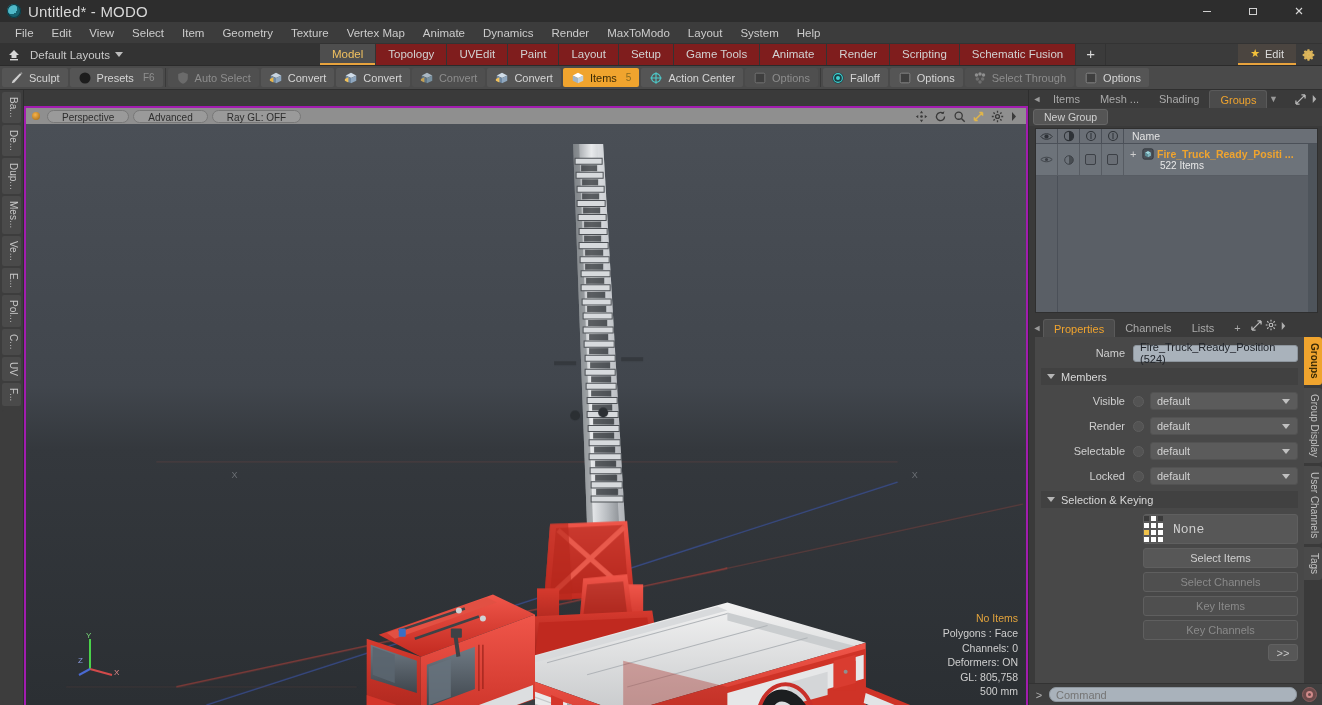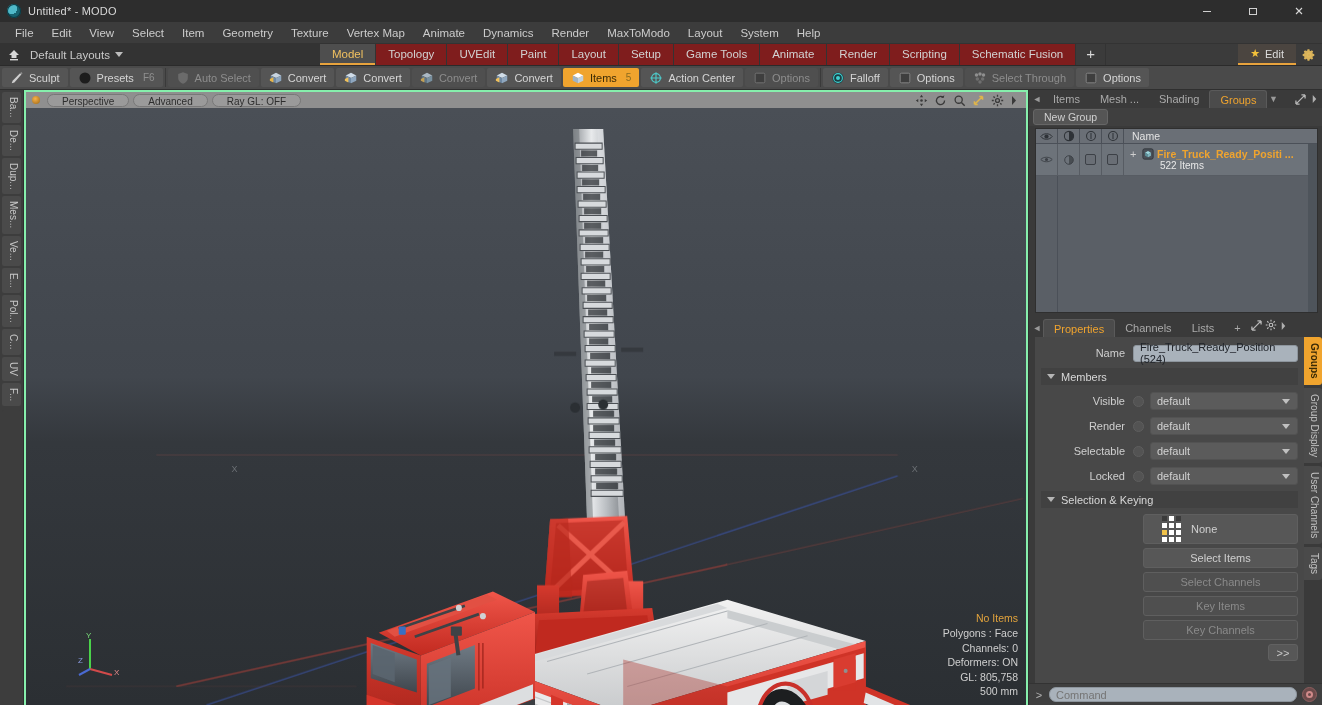--- a/index.html
+++ b/index.html
@@ -16,21 +16,21 @@
   
   .titlebar{
     height:22px; background:#2d2d2d; display:flex; align-items:center;
     flex:0 0 22px; position:relative;
   }
   .tb-icon{ width:14px;height:14px;border-radius:50%;
     background:radial-gradient(circle at 35% 35%,#4fb9c9 0 40%,#16616e 41% 100%);
     margin-left:7px; margin-right:7px; flex:0 0 auto;
     box-shadow:inset 0 0 0 1px #0a3a44;
   }
-  .tb-title{ color:#d8d8d8; font-size:11px; letter-spacing:.2px; }
+  .tb-title{ color:#d8d8d8; font-size:15px; letter-spacing:.2px; }
   .tb-win{ margin-left:auto; display:flex; height:22px; }
   .tb-btn{ width:46px;height:22px; display:flex;align-items:center;justify-content:center;
     color:#cfcfcf; font-size:13px; }
   .tb-btn svg{ display:block; }
 
   
   .menubar{ height:22px; background:#3c3c3c; display:flex; align-items:center;
     flex:0 0 22px; padding-left:6px; border-bottom:1px solid #333; }
   .menubar .mi{ padding:0 9px; height:22px; line-height:22px; color:#cccccc; font-size:11.5px; }
 
@@ -73,21 +73,21 @@
   
   .leftrail{ width:24px; flex:0 0 24px; background:#3d3d3d; display:flex;
     flex-direction:column; border-right:1px solid #2e2e2e; padding-top:2px; }
   .vtab{ writing-mode:vertical-rl; text-orientation:mixed;
     background:#4a4a4a; color:#c6c6c6; font-size:10px; margin:0 2px 2px 2px;
     padding:5px 2px; border-radius:2px; text-align:center; overflow:hidden;
     white-space:nowrap; }
   .leftrail .filler{ flex:1 1 auto; background:#3d3d3d; margin:2px; border-radius:2px; }
 
   
-  .center{ flex:1 1 auto; display:flex; flex-direction:row; min-width:0; background:#86efac; }
+  .center{ flex:1 1 auto; display:flex; flex-direction:row; min-width:0; background:#a21caf;margin-top:16px; }
   .viewwrap{ flex:1 1 auto; position:relative; margin:2px 2px 0 2px; min-height:0; }
   .vp-header{ height:16px; background:#8f8f8f; display:flex; align-items:center;
     padding:0 4px; gap:4px; position:relative; }
   .vp-dot{ width:8px;height:8px;border-radius:50%;
     background:radial-gradient(circle at 40% 35%,#f7b24a,#9d6715); margin:0 3px 0 2px; }
   .pill{ background:#9a9a9a; border:1px solid #787878; border-radius:8px;
     padding:0 14px; font-size:10px; color:#2d2d2d; line-height:13px; height:13px; }
   .vp-hdr-right{ margin-left:auto; display:flex; align-items:center; gap:6px; padding-right:4px; }
   .vp-hdr-right svg{ display:block; }
 
@@ -161,21 +161,21 @@
   .section{ height:17px; background:#414141; display:flex; align-items:center;
     margin:2px 6px 6px 6px; padding-left:6px; color:#d8d8d8; font-size:11px; }
   .tri{ border-top:5px solid #b5b5b5; border-left:4px solid transparent;
     border-right:4px solid transparent; margin-right:6px; }
   .keybtn{ margin:0 6px 4px 108px; background:#575757; border:1px solid #5f5f5f;
     border-radius:3px; height:20px; display:flex; align-items:center; justify-content:center;
     color:#cfcfcf; font-size:11px; }
   .keybtn.dim{ color:#8a8a8a; background:#4f4f4f; }
   .nonebtn{ margin:0 6px 4px 108px; background:#575757; border:1px solid #5f5f5f;
     border-radius:3px; height:30px; display:flex; align-items:center; gap:10px;
-    padding-left:18px; color:#cfcfcf; font-size:11px; }
+    padding-left:0; color:#cfcfcf; font-size:13px;font-family:Liberation Mono, monospace; }
   .matrix{ display:grid; grid-template-columns:repeat(3,5px); grid-auto-rows:5px; gap:2px; }
   .matrix i{ background:#fff; display:block; }
   .matrix i.off{ background:#3b3b3b; }
   .matrix i.hl{ background:#f0c24a; }
   .dblarrow{ margin:2px 6px 0 auto; width:30px; height:17px; background:#575757;
     border:1px solid #616161; border-radius:3px; display:flex; align-items:center;
     justify-content:center; color:#c8c8c8; font-size:11px; }
 
   
   .rightrail{ position:absolute; right:0; top:0; bottom:0; width:18px; display:flex;

